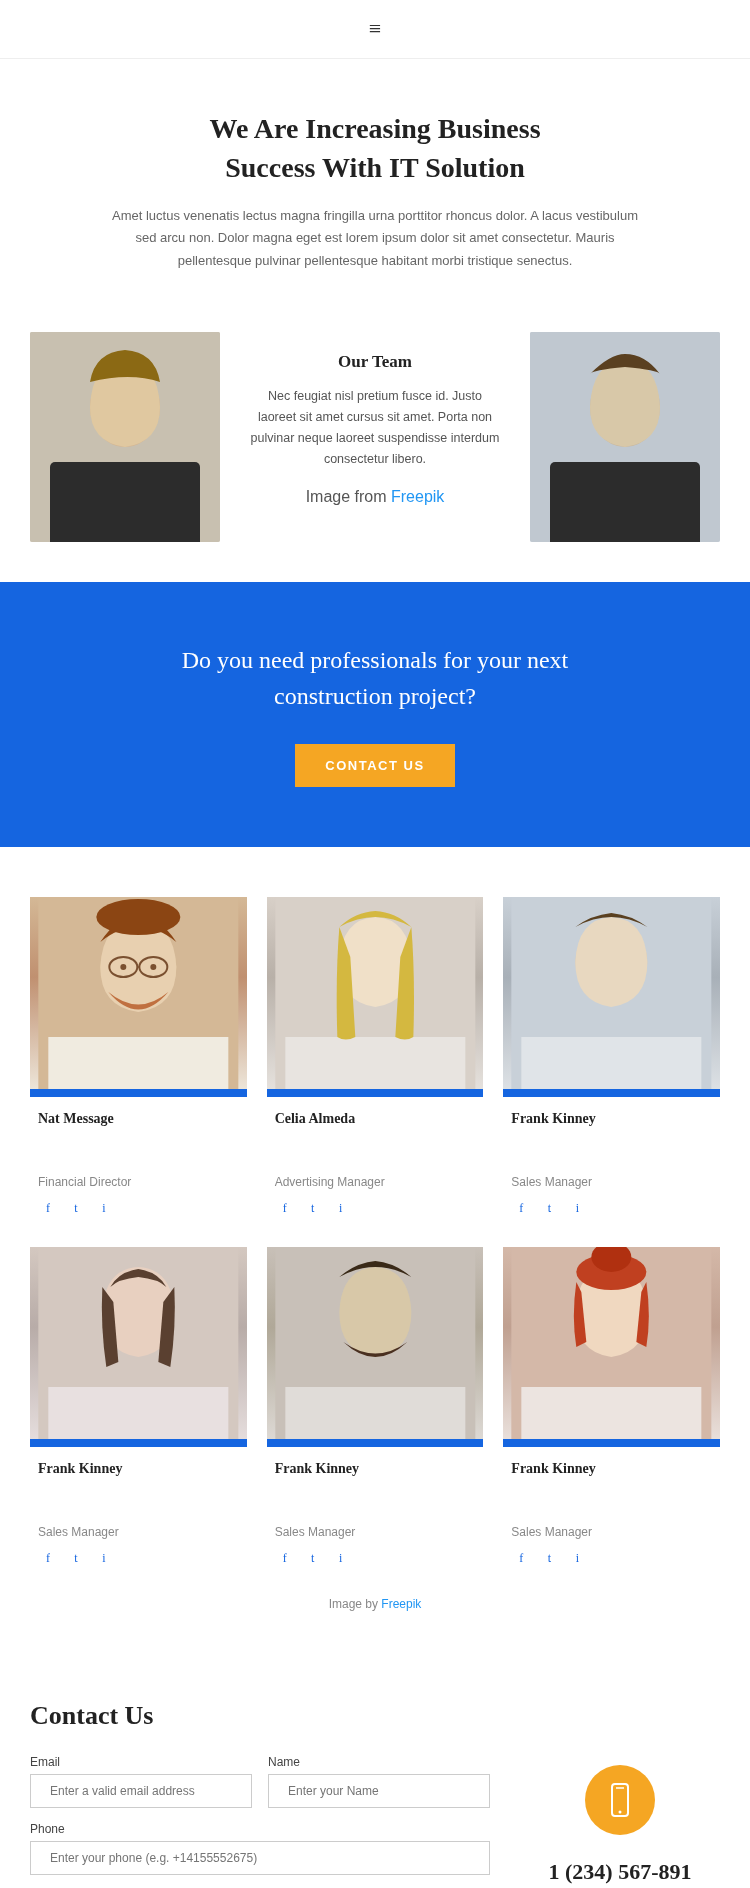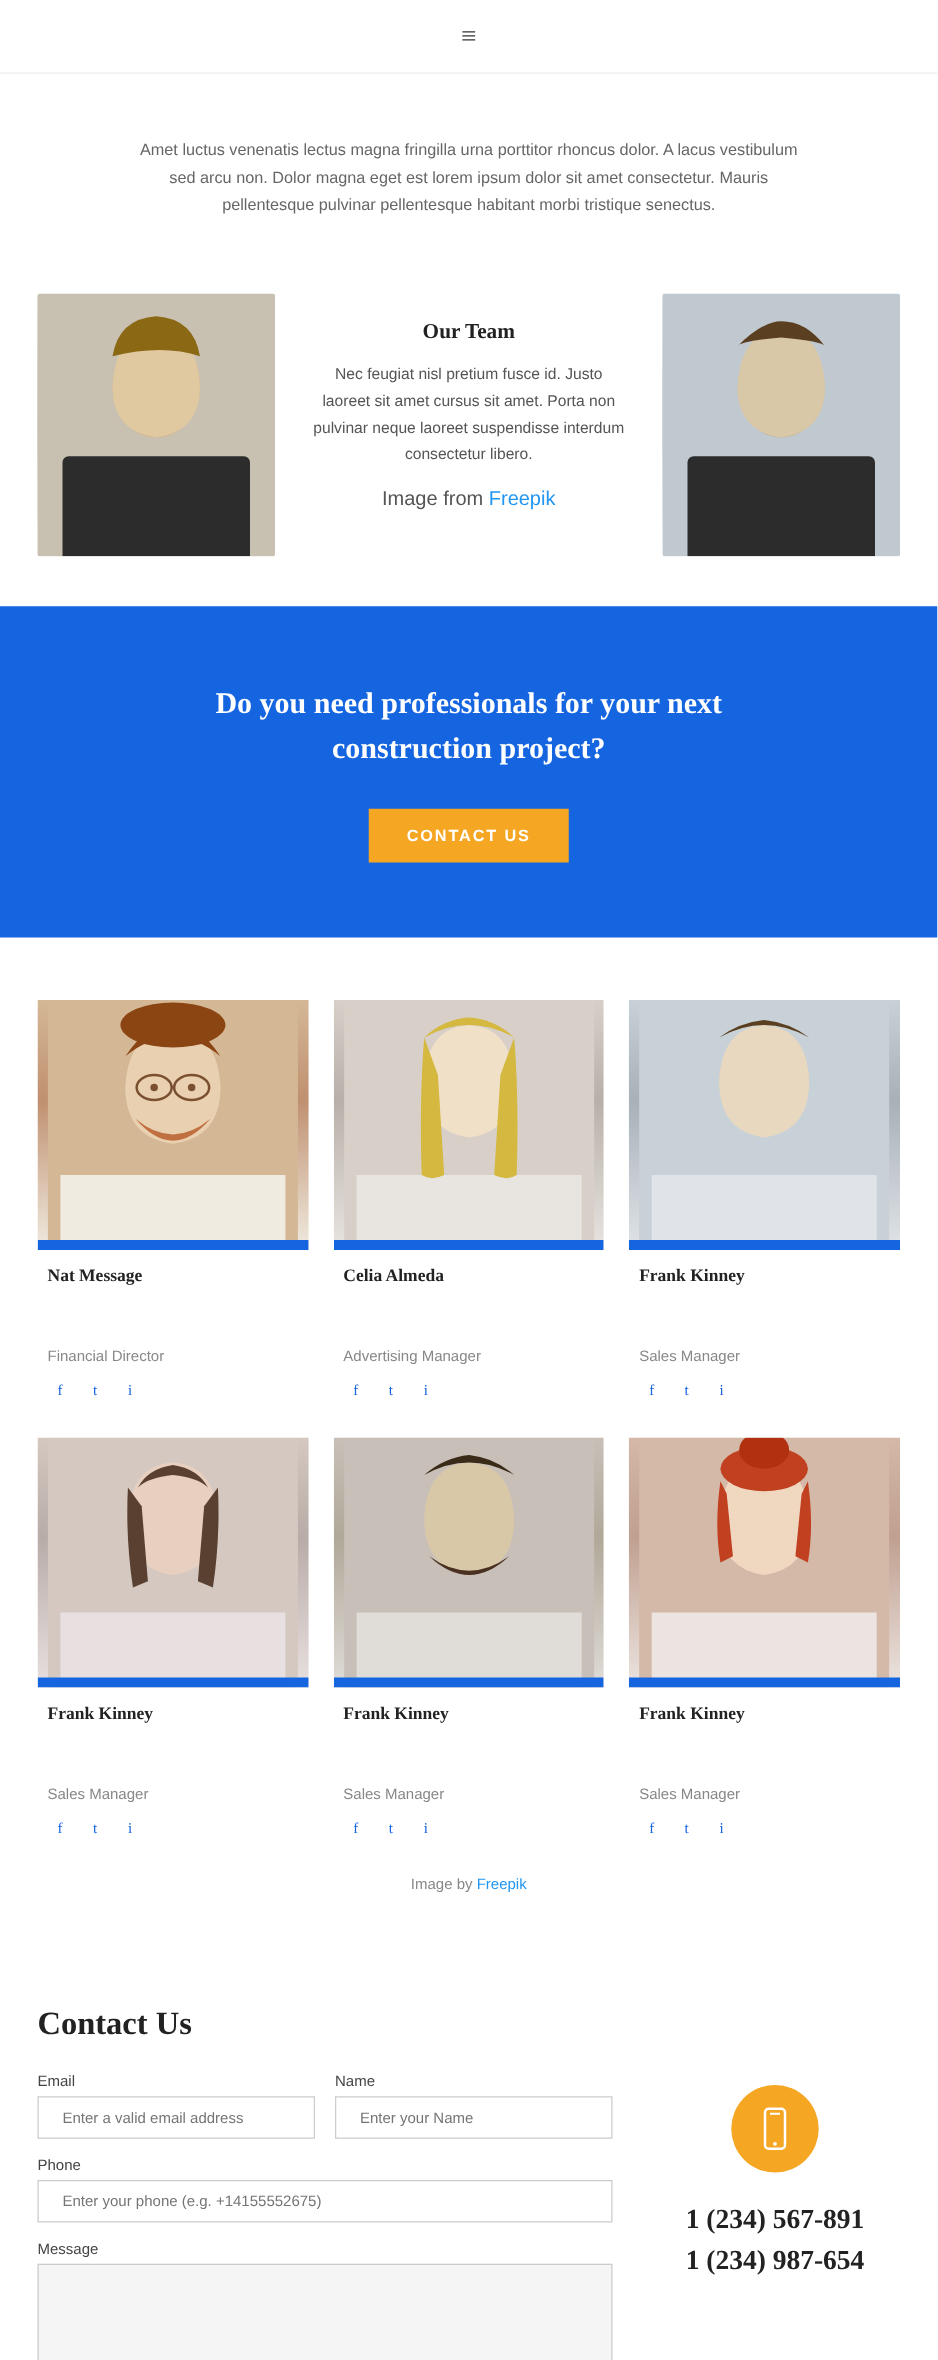--- a/index.html
+++ b/index.html
@@ -90,21 +90,21 @@
     
     .cta-section {
       background: #1565E0;
       text-align: center;
       padding: 60px 80px;
       margin-top: 40px;
     }
     .cta-section h2 {
       color: #fff;
       font-size: 24px;
-      font-weight: 700;
+      font-weight: 400;
       line-height: 1.5;
       margin-bottom: 30px;
       font-family: Georgia, serif;
     }
     .cta-btn {
       background: #F5A623;
       color: #fff;
       border: none;
       padding: 14px 30px;
       font-size: 13px;
@@ -280,20 +280,21 @@
     .photo-man-intro { background: linear-gradient(to bottom, #c0c8d0 0%, #a8b0b8 50%, #d8e0e8 100%); }
   </style>
 </head>
 <body>
 
 <header class="header">
   <span class="hamburger-icon">≡</span>
 </header>
 
 <section class="hero">
+  <h1>We Are Increasing Business<br>Success With IT Solution</h1>
   <p>Amet luctus venenatis lectus magna fringilla urna porttitor rhoncus dolor. A lacus vestibulum sed arcu non. Dolor magna eget est lorem ipsum dolor sit amet consectetur. Mauris pellentesque pulvinar pellentesque habitant morbi tristique senectus.</p>
 </section>
 
 <div class="team-intro">
   <div class="team-intro-photo photo-woman-intro">
     <svg class="avatar-svg" viewBox="0 0 190 210" xmlns="http://www.w3.org/2000/svg">
       <rect width="190" height="210" fill="#c8c0b0"></rect>
       <ellipse cx="95" cy="75" rx="35" ry="40" fill="#d4b896"></ellipse>
       <rect x="20" y="130" width="150" height="120" rx="5" fill="#2c2c2c"></rect>
       <ellipse cx="95" cy="75" rx="35" ry="40" fill="#d4b896"></ellipse>

